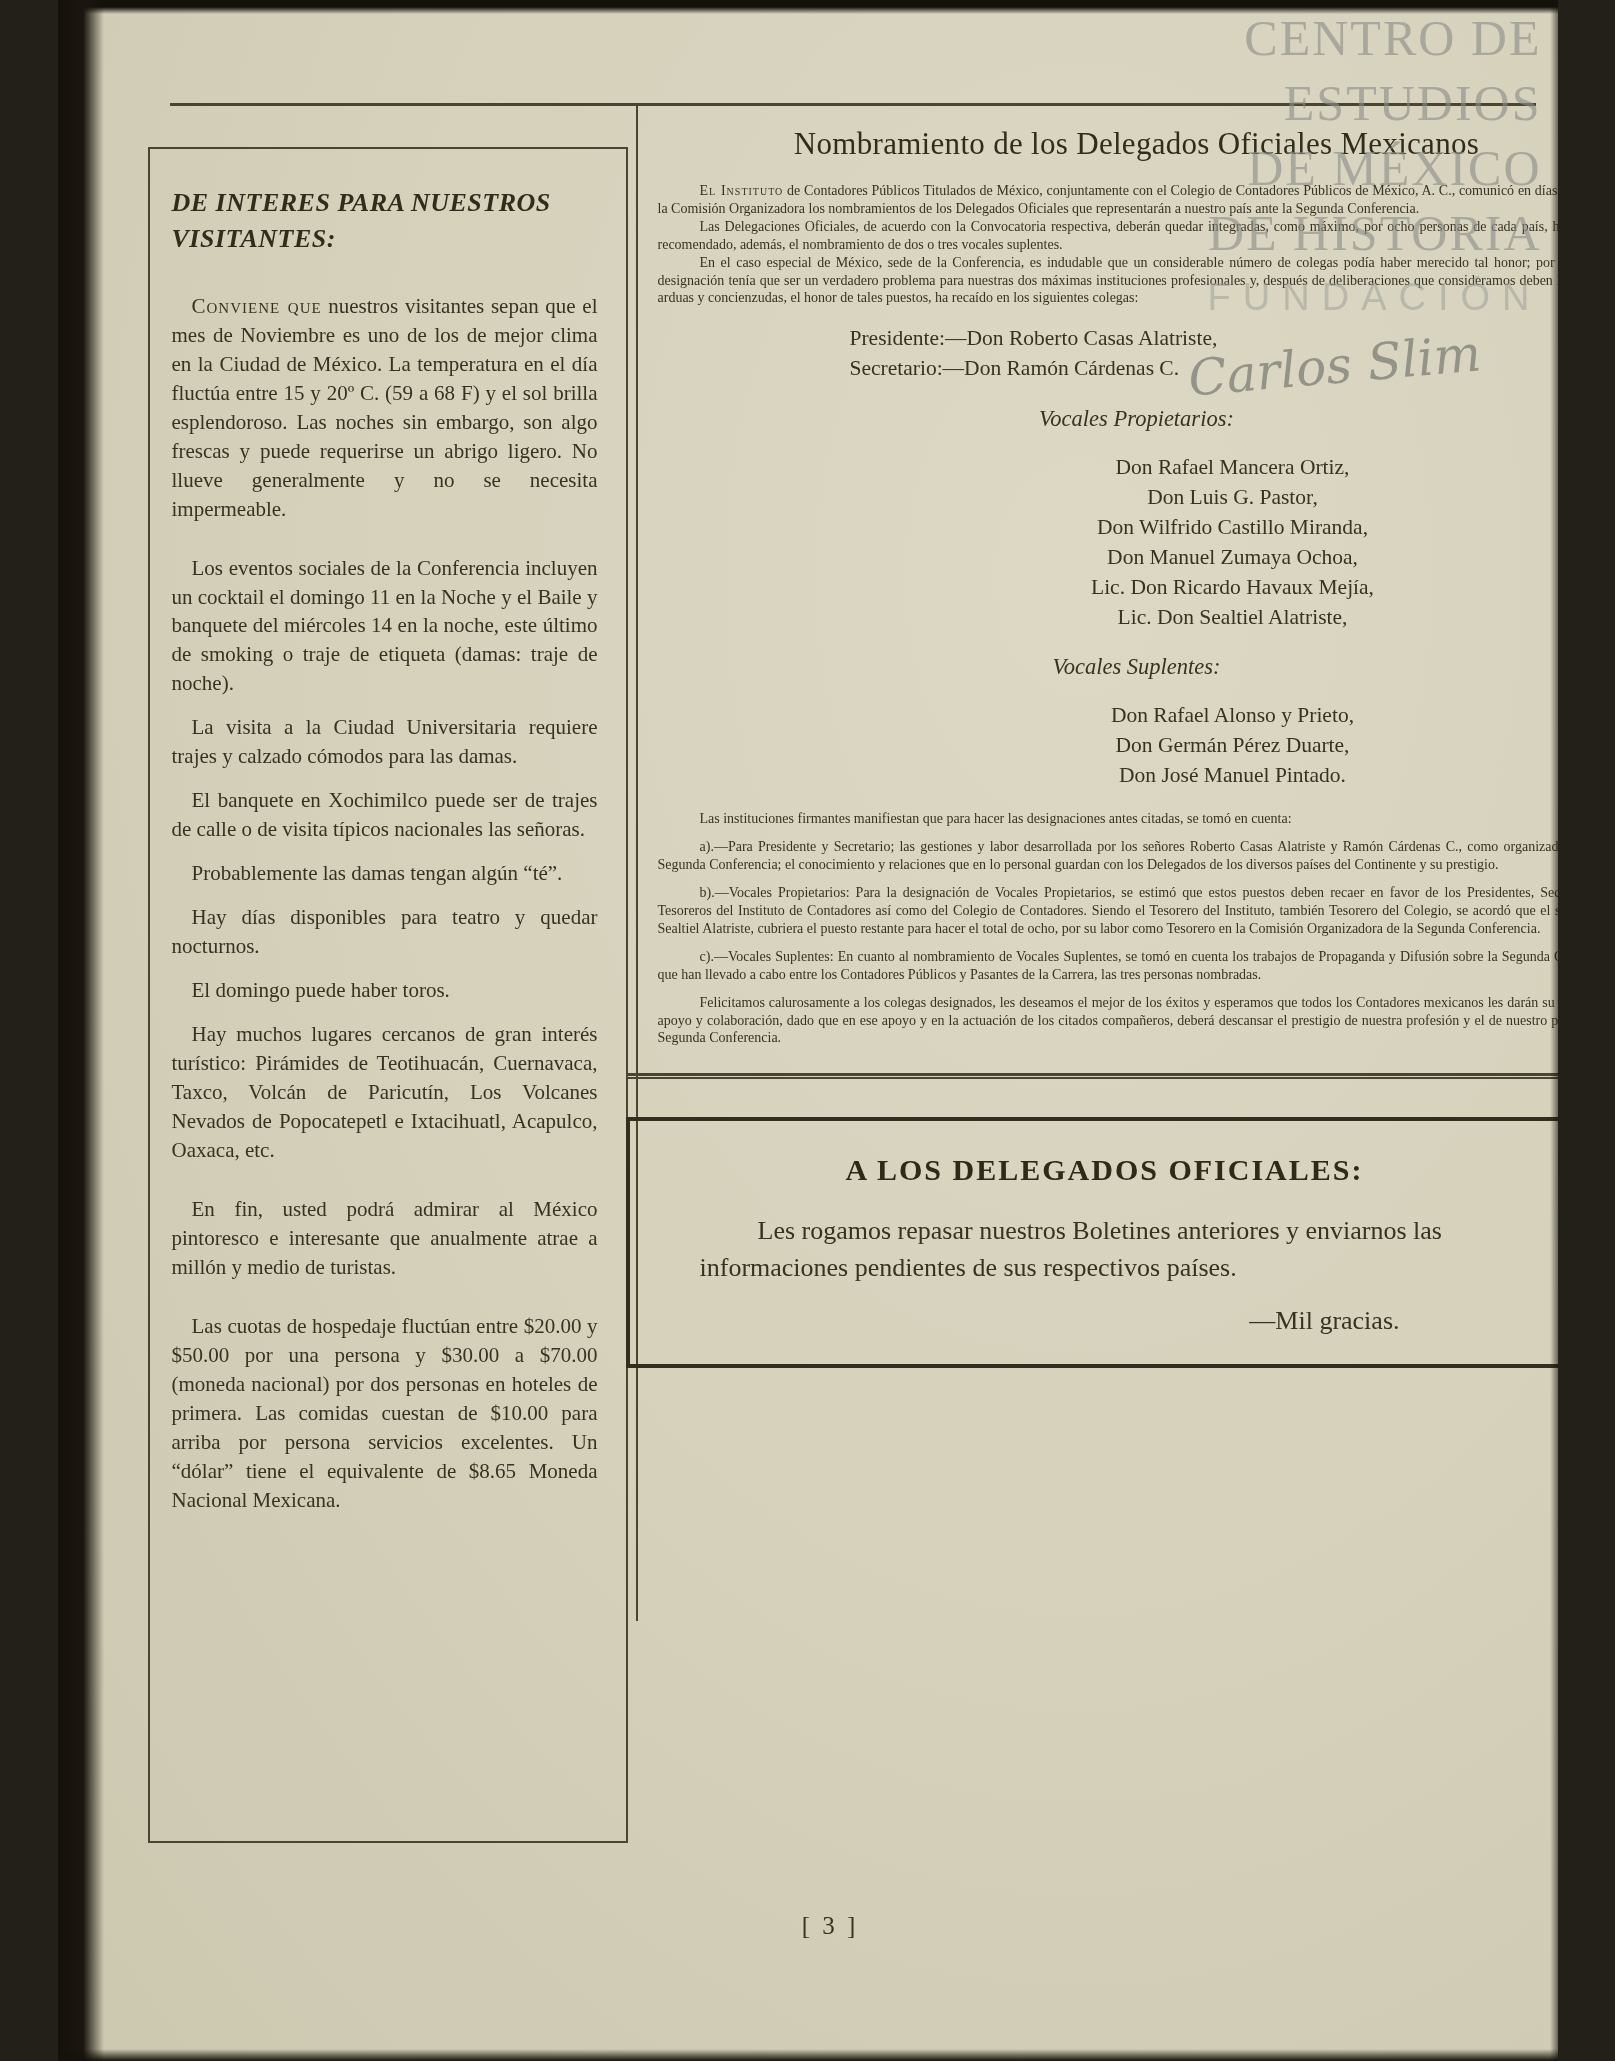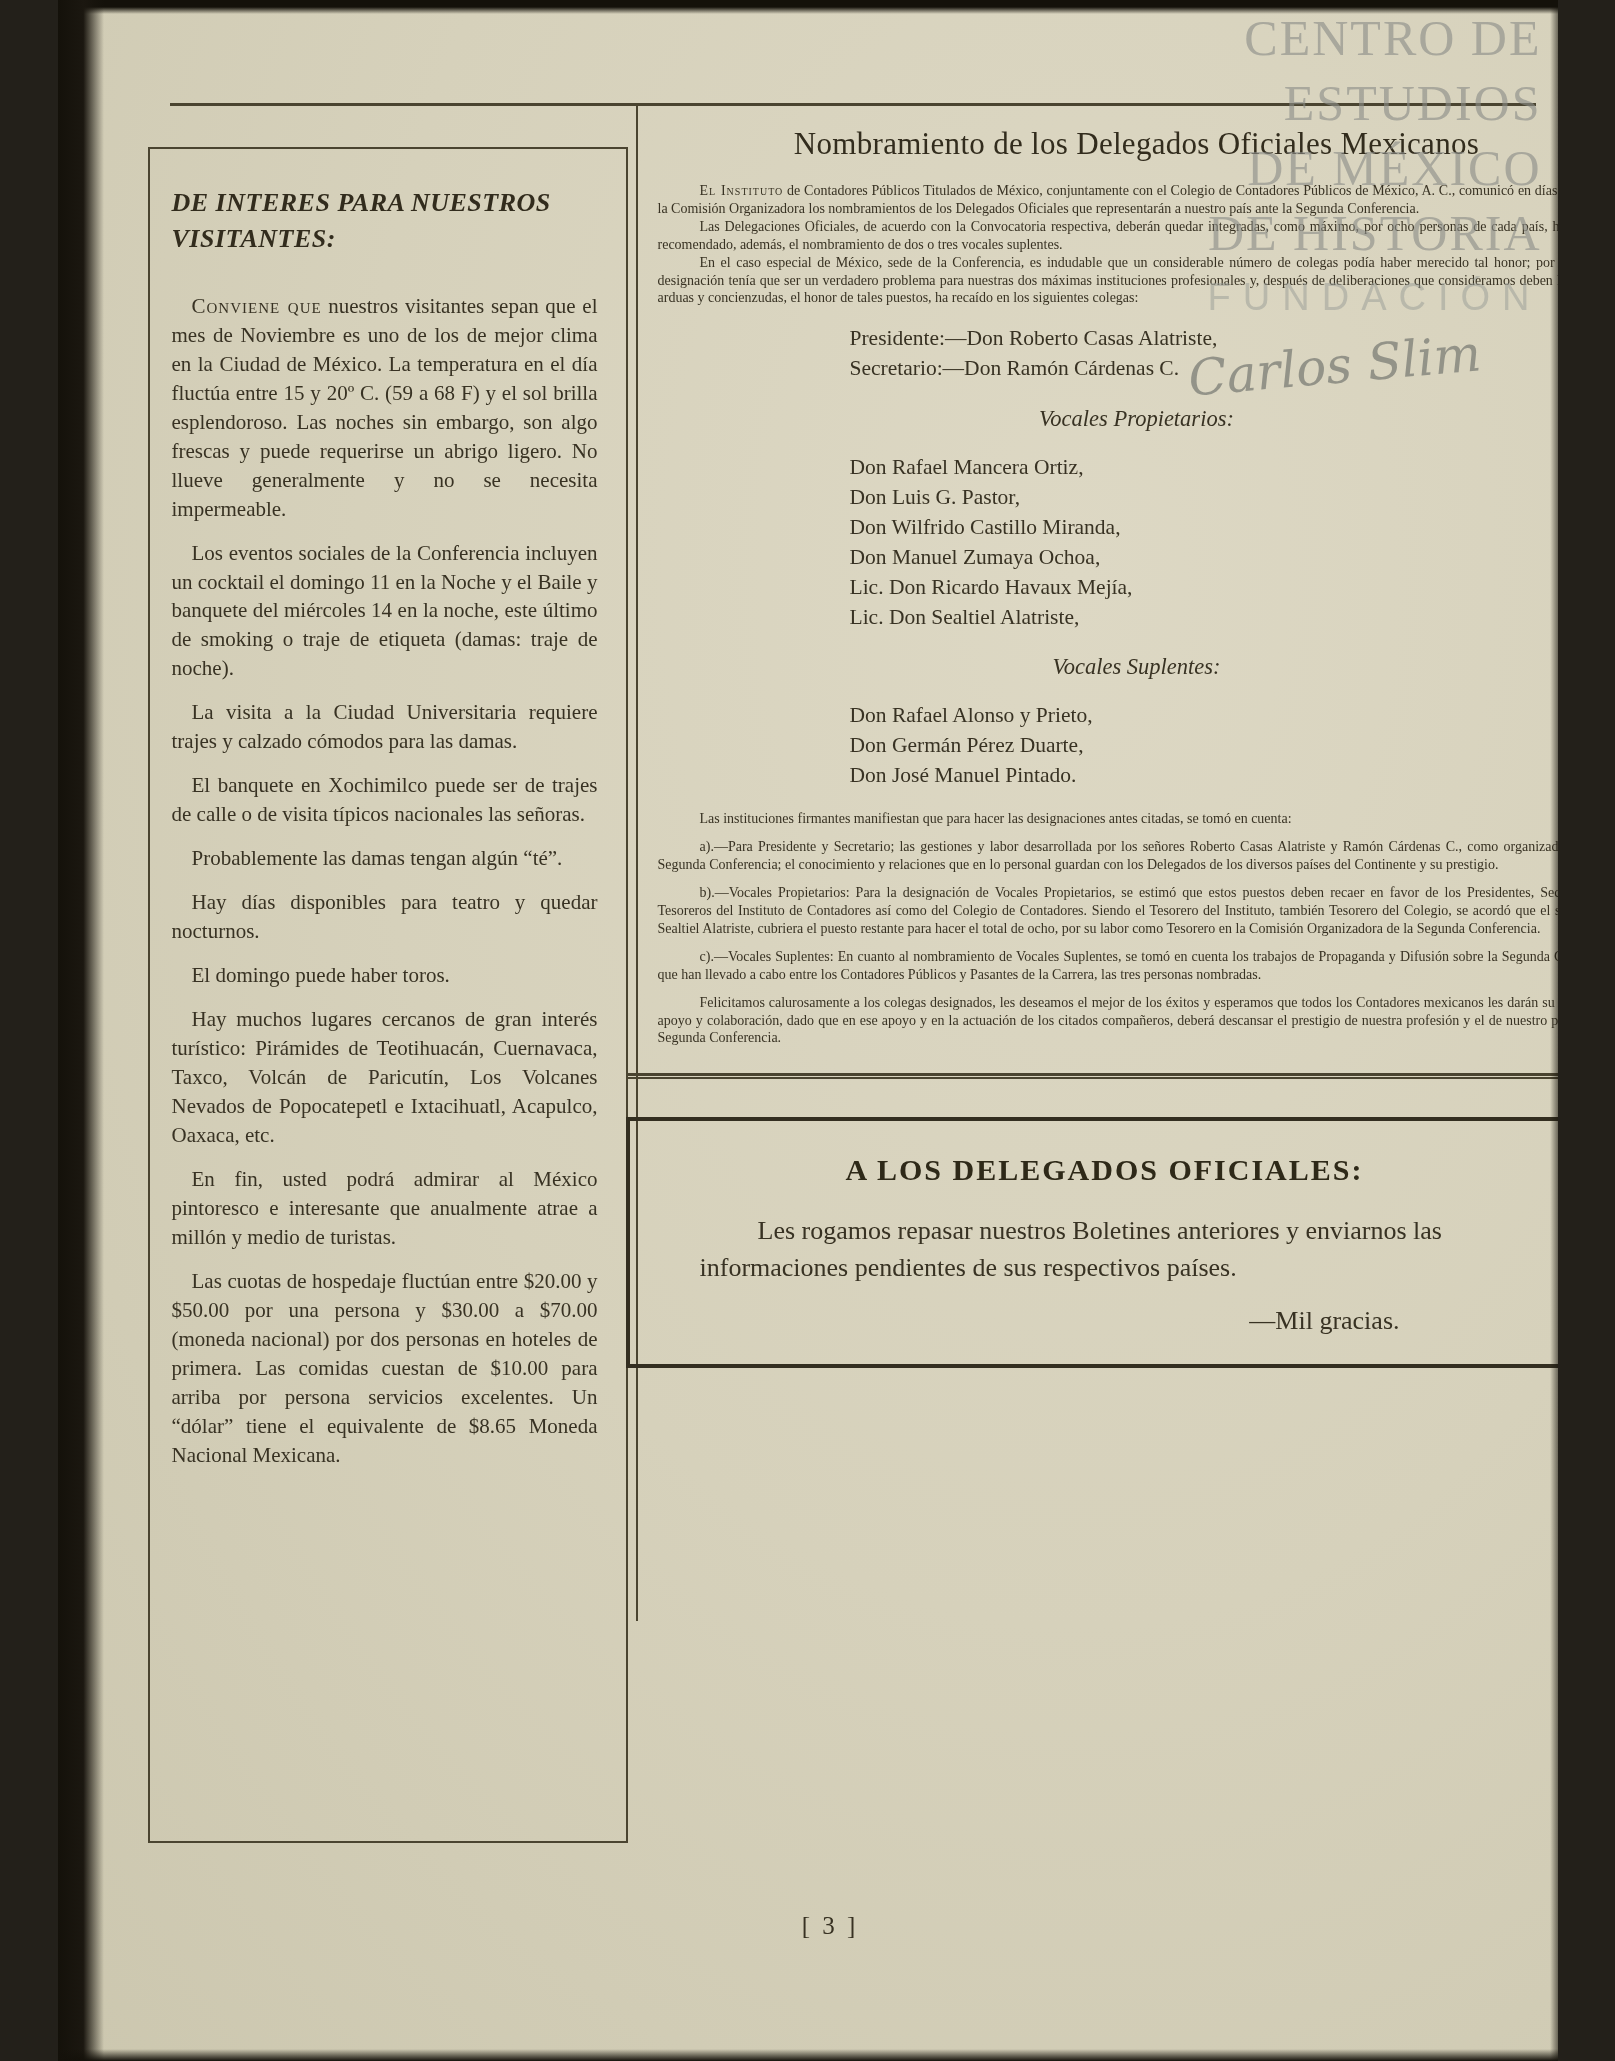--- a/index.html
+++ b/index.html
@@ -40,32 +40,32 @@
                           color:rgba(104,107,102,0.62); transform:rotate(-5deg);
                           font-family:"DejaVu Serif", serif; }
 
   
   .visitor-box { position:absolute; left:90px; top:147px; width:480px; height:1696px;
                  border:2px solid #4a4430; padding:36px 28px 0 22px; z-index:2; }
   .vb-title { font-style:italic; font-weight:bold; font-size:26px; line-height:1.4;
               letter-spacing:0.5px; margin:0 0 34px 0; color:#322c1d; }
   .vb-p { font-size:21px; line-height:1.38; text-align:justify; margin:0 0 15px 0;
           text-indent:20px; }
-  .vb-p.gap-lg { }
+  .vb-p.gap-lg { margin-top:30px; }
 
   .sc { font-variant: small-caps; letter-spacing:1px; }
 
   
   .article { position:absolute; left:600px; top:126px; width:958px; z-index:2; }
   .article h1 { font-size:31px; font-weight:normal; text-align:center; margin:0 0 20px 0;
                 letter-spacing:0.3px; color:#322c1d; }
   .ap { font-size:14px; line-height:1.28; text-align:justify; margin:0; text-indent:42px; }
   .officials { margin:16px 0 0 192px; font-size:21.5px; line-height:1.4; }
   .vheading { text-align:center; font-style:italic; font-size:22.5px; margin:22px 0 20px 0; }
-  .names { margin-left:192px; font-size:21.5px; line-height:1.4; }
+  .names { margin-left:192px; font-size:21.5px; line-height:1.4;text-align:center; }
   .body-first { margin-top:20px; }
   .bp { margin-top:10px; }
 
   .double-rule { margin:26px 0 0 -30px; width:992px; height:6px;
                  border-top:3px solid #4a4430; border-bottom:2px solid #4a4430; }
 
   .notice-box { margin:38px 0 0 -32px; width:958px; border:4px solid #332e20;
                 padding:32px 60px 28px 60px; }
   .nb-title { text-align:center; font-weight:bold; font-size:30px; letter-spacing:2px;
               color:#2e2918; margin:0 0 26px 0; }

